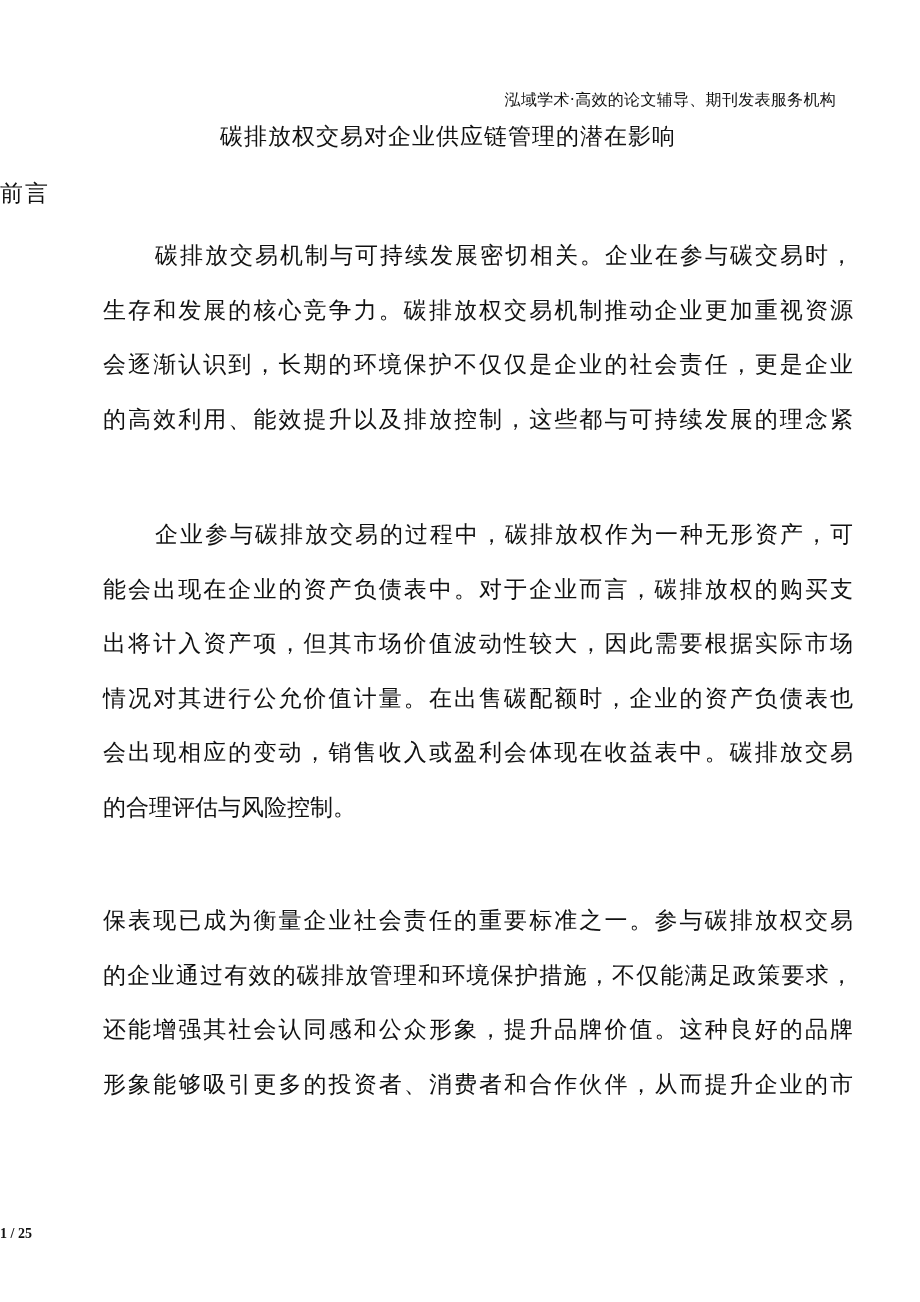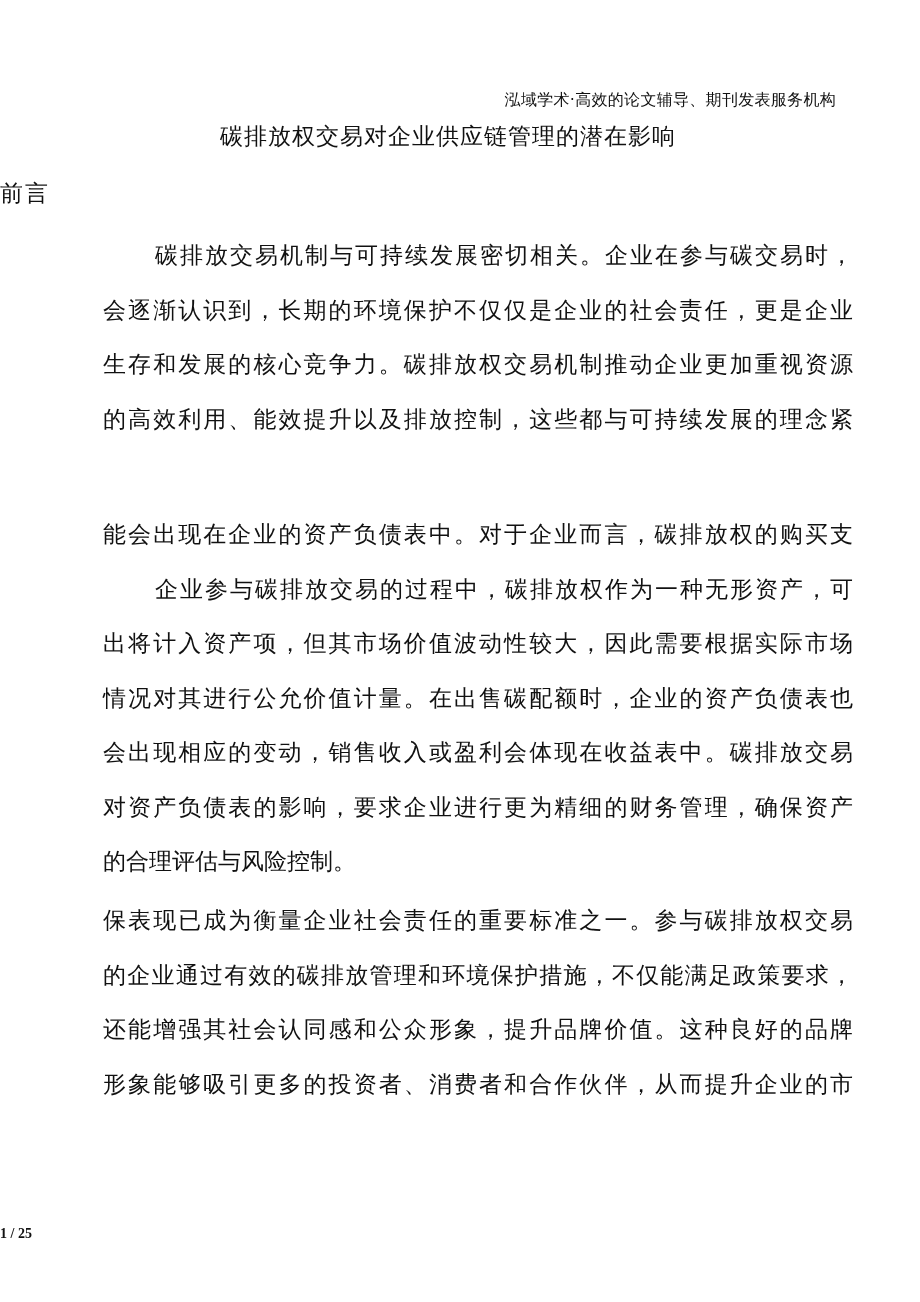--- a/index.html
+++ b/index.html
@@ -89,34 +89,33 @@
 
 <div class="page-header">泓域学术·高效的论文辅导、期刊发表服务机构</div>
 
 <div class="doc-title">碳排放权交易对企业供应链管理的潜在影响</div>
 
 <div class="section-heading">前言</div>
 
 <div class="body-text p1">
   <p class="para">
     <span class="line indent">碳排放交易机制与可持续发展密切相关。企业在参与碳交易时，</span>
+    <span class="line">生存和发展的核心竞争力。碳排放权交易机制推动企业更加重视资源</span>
     <span class="line">会逐渐认识到，长期的环境保护不仅仅是企业的社会责任，更是企业</span>
-    <span class="line">生存和发展的核心竞争力。碳排放权交易机制推动企业更加重视资源</span>
     <span class="line">的高效利用、能效提升以及排放控制，这些都与可持续发展的理念紧</span>
   </p>
 </div>
 
 <div class="body-text p2">
   <p class="para">
+    <span class="line indent">企业参与碳排放交易的过程中，碳排放权作为一种无形资产，可</span>
     <span class="line">能会出现在企业的资产负债表中。对于企业而言，碳排放权的购买支</span>
-    <span class="line indent">企业参与碳排放交易的过程中，碳排放权作为一种无形资产，可</span>
     <span class="line">出将计入资产项，但其市场价值波动性较大，因此需要根据实际市场</span>
     <span class="line">情况对其进行公允价值计量。在出售碳配额时，企业的资产负债表也</span>
     <span class="line">会出现相应的变动，销售收入或盈利会体现在收益表中。碳排放交易</span>
-    <span class="line">对资产负债表的影响，要求企业进行更为精细的财务管理，确保资产</span>
     <span class="line last">的合理评估与风险控制。</span>
   </p>
 </div>
 
 <div class="body-text p3">
   <p class="para">
     <span class="line">保表现已成为衡量企业社会责任的重要标准之一。参与碳排放权交易</span>
     <span class="line">的企业通过有效的碳排放管理和环境保护措施，不仅能满足政策要求，</span>
     <span class="line">还能增强其社会认同感和公众形象，提升品牌价值。这种良好的品牌</span>
     <span class="line">形象能够吸引更多的投资者、消费者和合作伙伴，从而提升企业的市</span>

